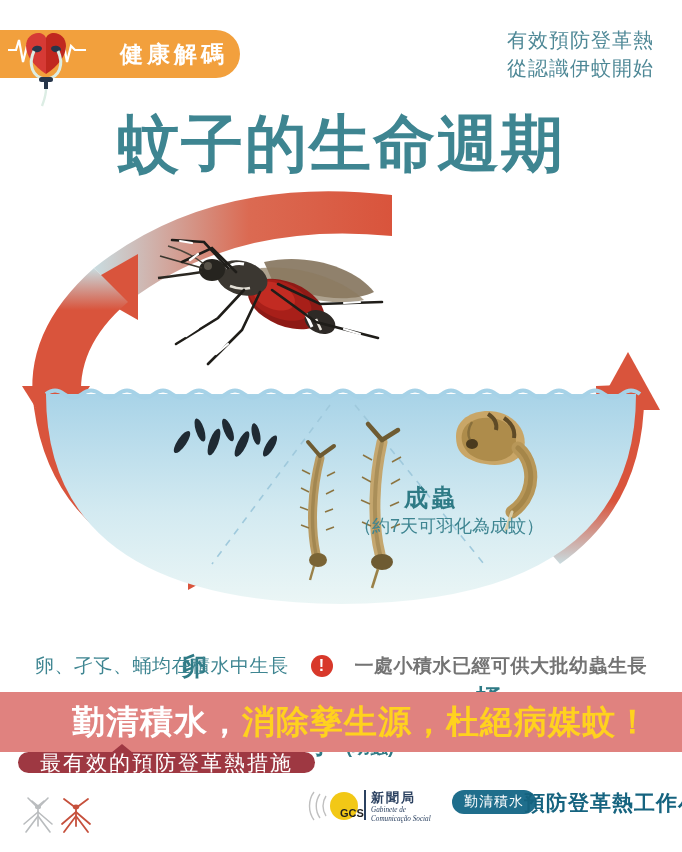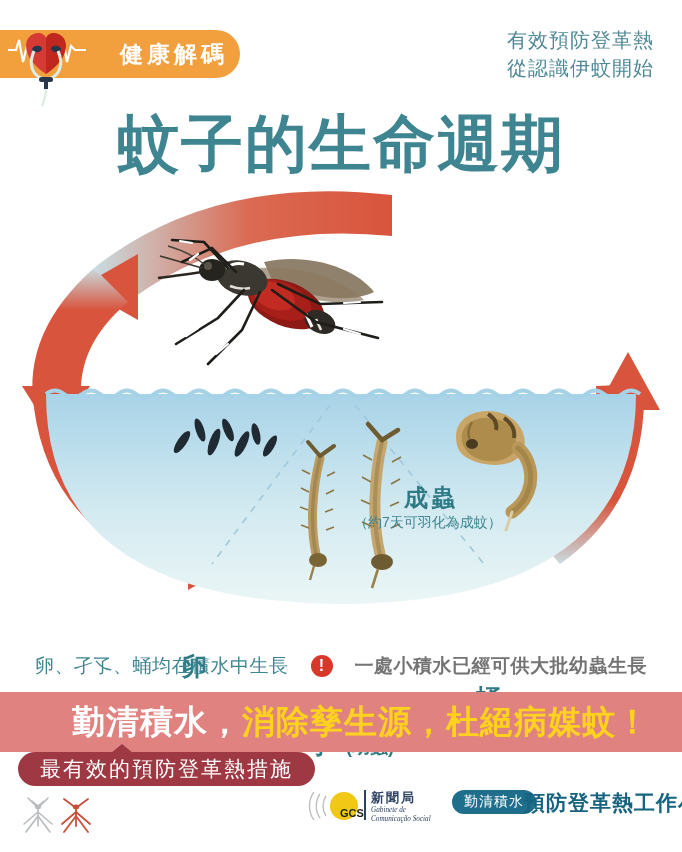--- a/index.html
+++ b/index.html
@@ -38,21 +38,21 @@
     color:#3E8591;font-size:62px;font-weight:bold;letter-spacing:2px;
     line-height:72px;white-space:nowrap;
   }
 
   
   .cycle{position:absolute;left:0;top:172px;width:682px;height:452px;}
   .cycle svg{position:absolute;left:0;top:0;}
 
   .lbl{position:absolute;color:#2E7A85;font-weight:bold;white-space:nowrap;}
   .lbl-adult{left:404px;top:310px;font-size:24px;letter-spacing:3px;}
-  .lbl-adult-sub{left:354px;top:342px;font-size:14px;font-weight:normal;
+  .lbl-adult-sub{left:354px;top:342px;font-size:18px;font-weight:normal;
       color:#3E8591;letter-spacing:0px;white-space:nowrap;position:absolute;}
   .lbl-egg{left:182px;top:478px;font-size:25px;}
   .lbl-larva{left:284px;top:556px;font-size:25px;}
   .lbl-larva small{font-size:18px;font-weight:bold;margin-left:12px;}
   .lbl-pupa{left:476px;top:510px;font-size:25px;}
 
   
   .caption-row{
     position:absolute;left:0;top:648px;width:682px;height:36px;
     display:flex;align-items:center;justify-content:center;gap:22px;
@@ -73,21 +73,21 @@
     white-space:nowrap;
     padding-left:20px;
   }
   .banner span{font-size:33px;font-weight:bold;letter-spacing:1px;}
   .bn-white{color:#ffffff;}
   .bn-yellow{color:#FFD21E;}
 
   
   .pill-wrap{position:absolute;left:18px;top:752px;}
   .pill{
-    background:#9E3842;border-radius:18px;height:34px;
+    background:#9E3842;border-radius:18px;height:21px;
     display:flex;align-items:center;padding:0 22px;
     color:#ffffff;font-size:21px;letter-spacing:2px;white-space:nowrap;
   }
   .pill-notch{
     position:absolute;left:93px;top:-8px;width:0;height:0;
     border-left:11px solid transparent;border-right:11px solid transparent;
     border-bottom:9px solid #9E3842;
   }
 
   

